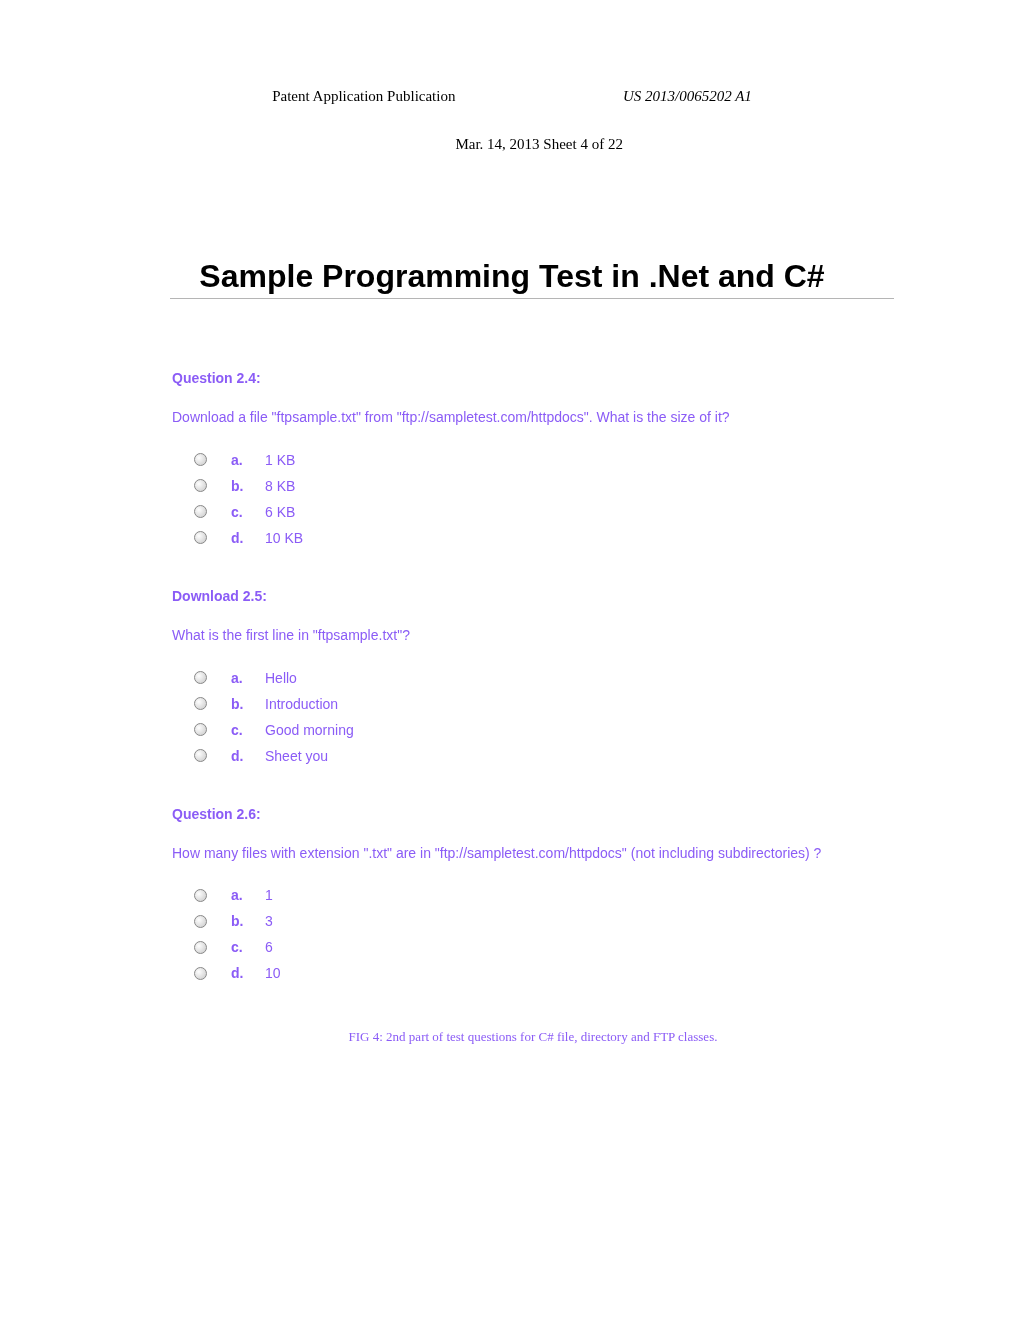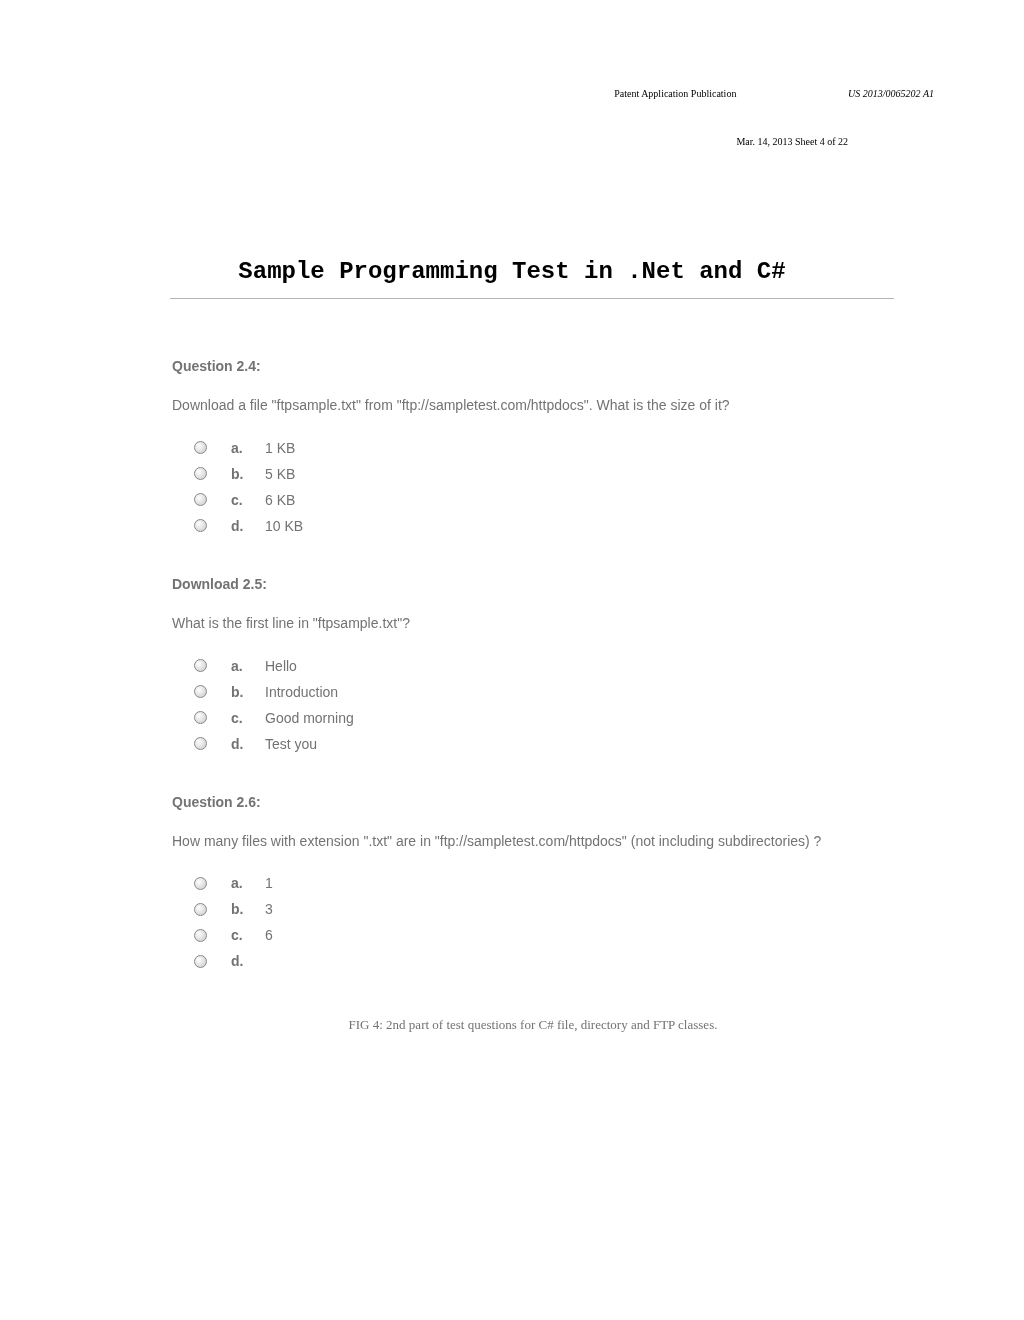--- a/index.html
+++ b/index.html
@@ -14,60 +14,60 @@
       font-family: Arial, Helvetica, sans-serif;
       color: #000000;
       position: relative;
     }
     .header-row {
       position: absolute;
       top: 88px;
       left: 90px;
       right: 90px;
       display: flex;
-      justify-content: flex-end;
-      font-size: 10px;
+      justify-content: center;
+      font-size: 15px;
       font-family: "Times New Roman", serif;
     }
     .header-left {
       font-weight: normal;
     }
     .header-center {
       font-weight: normal;
       margin-top: 48px;
     }
     .header-right {
       font-weight: normal;
       font-style: italic;
     }
     .page-title {
       position: absolute;
       top: 258px;
       left: 0;
       right: 0;
       text-align: center;
-      font-size: 24px;
+      font-size: 32px;
       font-weight: bold;
-      font-family: Liberation Mono, monospace;
+      font-family: Liberation Sans, sans-serif;
     }
     .title-rule {
       position: absolute;
       top: 298px;
       left: 170px;
       right: 130px;
       height: 0;
       border-bottom: 1px solid #b5b5b5;
     }
     .content {
       position: absolute;
-      top: 358px;
+      top: 370px;
       left: 172px;
       right: 130px;
       font-size: 14px;
-      color: #737373;
+      color: #8b5cf6;
     }
     .question-block {
       margin-bottom: 42px;
     }
     .question-heading {
       font-weight: bold;
       font-size: 14px;
       margin-bottom: 20px;
     }
     .question-text {
@@ -127,21 +127,21 @@
     <div class="question-text">Download a file "ftpsample.txt" from "ftp://sampletest.com/httpdocs". What is the size of it?</div>
     <div class="options">
       <div class="option-row">
         <span class="radio"></span>
         <span class="option-letter">a.</span>
         <span class="option-text">1 KB</span>
       </div>
       <div class="option-row">
         <span class="radio"></span>
         <span class="option-letter">b.</span>
-        <span class="option-text">5 KB</span>
+        <span class="option-text">8 KB</span>
       </div>
       <div class="option-row">
         <span class="radio"></span>
         <span class="option-letter">c.</span>
         <span class="option-text">6 KB</span>
       </div>
       <div class="option-row">
         <span class="radio"></span>
         <span class="option-letter">d.</span>
         <span class="option-text">10 KB</span>
@@ -164,21 +164,21 @@
         <span class="option-text">Introduction</span>
       </div>
       <div class="option-row">
         <span class="radio"></span>
         <span class="option-letter">c.</span>
         <span class="option-text">Good morning</span>
       </div>
       <div class="option-row">
         <span class="radio"></span>
         <span class="option-letter">d.</span>
-        <span class="option-text">Test you</span>
+        <span class="option-text">Sheet you</span>
       </div>
     </div>
   </div>
 
   <div class="question-block">
     <div class="question-heading">Question 2.6:</div>
     <div class="question-text">How many files with extension ".txt" are in "ftp://sampletest.com/httpdocs" (not including subdirectories) ?</div>
     <div class="options">
       <div class="option-row">
         <span class="radio"></span>
@@ -191,19 +191,20 @@
         <span class="option-text">3</span>
       </div>
       <div class="option-row">
         <span class="radio"></span>
         <span class="option-letter">c.</span>
         <span class="option-text">6</span>
       </div>
       <div class="option-row">
         <span class="radio"></span>
         <span class="option-letter">d.</span>
+        <span class="option-text">10</span>
       </div>
     </div>
   </div>
 
   <div class="figure-caption">FIG 4: 2nd part of test questions for C# file, directory and FTP classes.</div>
 
 </div>
 
 </body></html>

